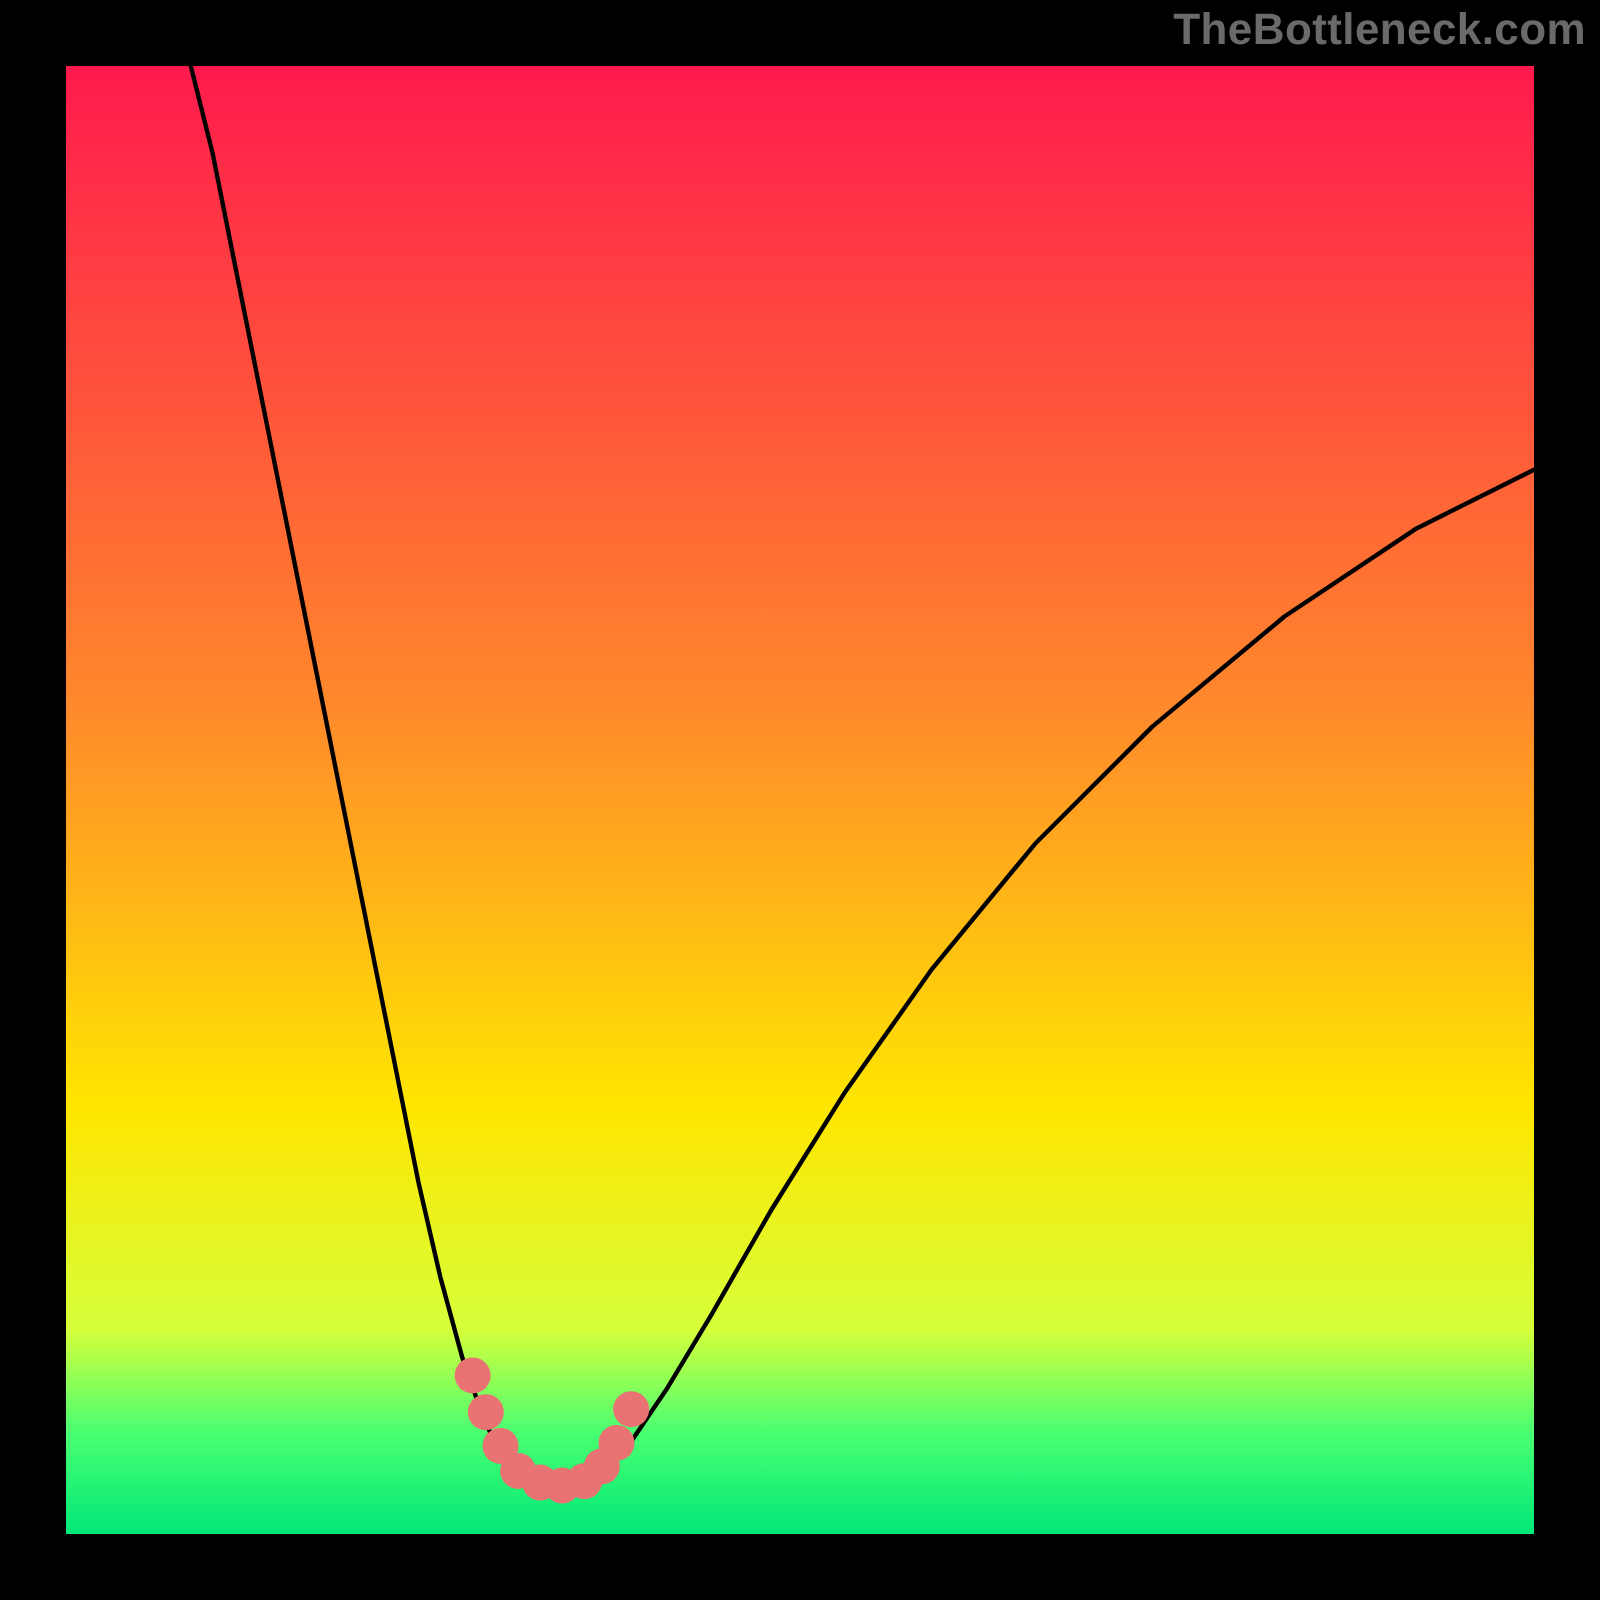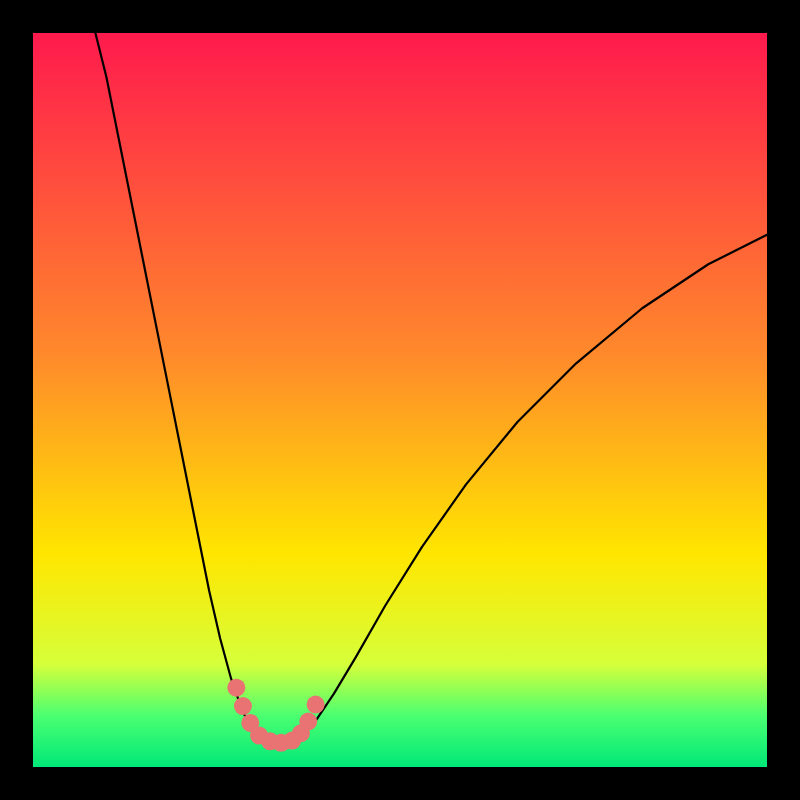--- a/index.html
+++ b/index.html
@@ -52,20 +52,21 @@
     font: 600 22px/1 Arial, Helvetica, sans-serif;
     color: #6a6a6a;
     letter-spacing: 0.2px;
     user-select: none;
   }
 </style>
 </head>
 <body>
 
 <div class="frame">
+  <div class="watermark">TheBottleneck.com</div>
 
   <div class="plot">
     <svg viewBox="0 0 734 734" preserveAspectRatio="none">
       <defs>
         <linearGradient id="bg-grad" x1="0" y1="0" x2="0" y2="1">
             <stop offset="0%" stop-color="#ff1a4d"></stop>
             <stop offset="44%" stop-color="#ff8a2b"></stop>
             <stop offset="71%" stop-color="#ffe600"></stop>
             <stop offset="86%" stop-color="#d6ff3a"></stop>
             <stop offset="93%" stop-color="#4bff71"></stop>

